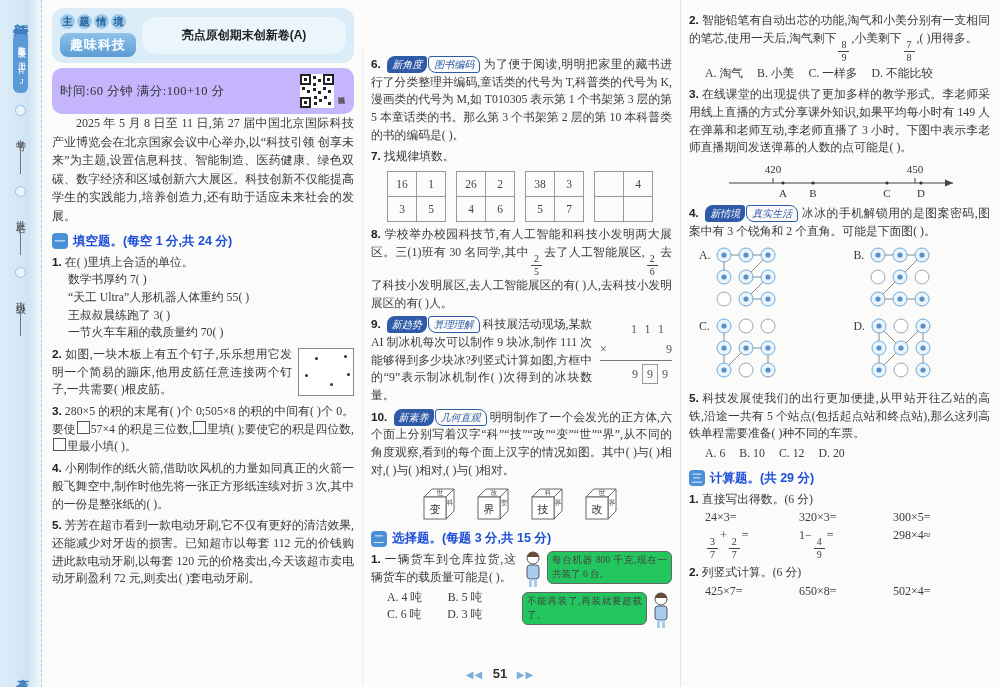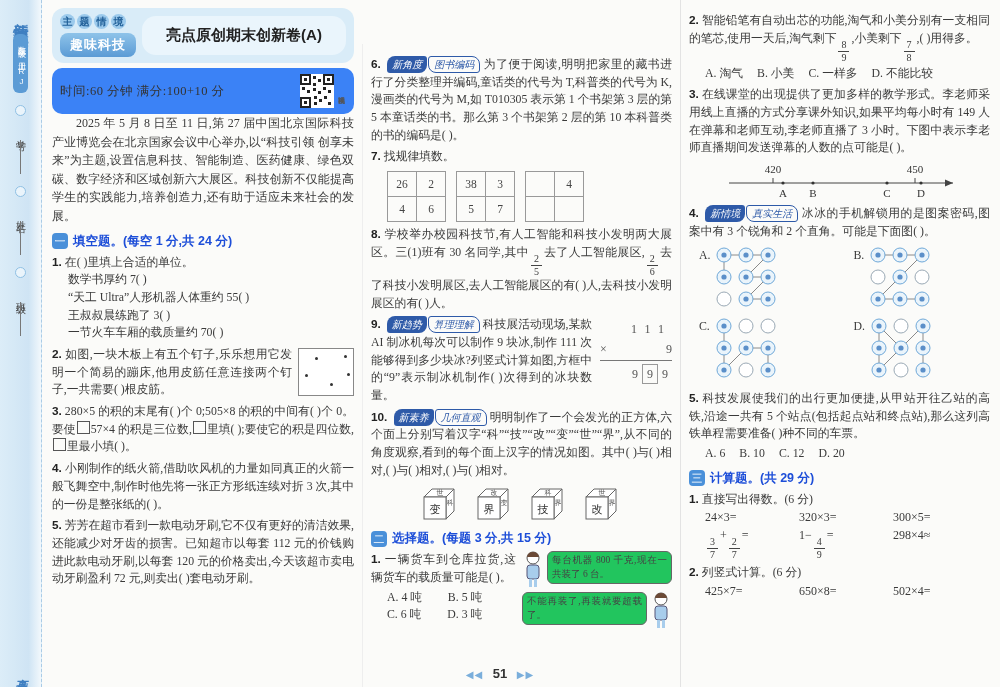--- a/index.html
+++ b/index.html
@@ -18,22 +18,22 @@
   .col{box-sizing:border-box;padding:8px 8px 0 8px;height:687px;overflow:hidden;}
   .col1{width:318px;}
   .col2{width:318px;border-left:1px solid #eee;margin-top:44px;}
   .col3{width:318px;border-left:1px solid #e3e3e3;}
   
   .hd-box{background:#d9ecf8;border-radius:12px;padding:6px 8px;display:flex;align-items:center;gap:6px;}
   .hd-left{display:flex;flex-direction:column;gap:4px;}
   .theme-row{display:flex;gap:2px;}
   .theme-ch{width:15px;height:15px;border-radius:50%;background:#9ccaec;color:#1e5d96;font-size:10px;line-height:15px;text-align:center;font-family:"Liberation Sans","DejaVu Sans",sans-serif;font-weight:bold;}
   .theme-pill{background:linear-gradient(180deg,#8ec3e9,#5b9bd5);color:#fff;border-radius:8px;font-size:13px;font-weight:bold;padding:3px 10px;font-family:"Liberation Sans","DejaVu Sans",sans-serif;letter-spacing:1px;}
-  .hd-title{flex:1;background:#eaf5fc;border-radius:14px;padding:10px 16px;text-align:center;font-size:15px;font-weight:bold;color:#222;font-family:"Liberation Sans","DejaVu Sans",sans-serif;}
-  .hd-meta{background:#3b82f6;border-radius:10px;margin-top:5px;padding:6px 8px;display:flex;align-items:center;justify-content:space-between;}
+  .hd-title{flex:1;background:#eaf5fc;border-radius:14px;padding:10px 16px;text-align:center;font-size:12px;font-weight:bold;color:#222;font-family:"Liberation Sans","DejaVu Sans",sans-serif;}
+  .hd-meta{background:#c4b5fd;border-radius:10px;margin-top:5px;padding:6px 8px;display:flex;align-items:center;justify-content:space-between;}
   .meta-text{font-size:12.5px;color:#333;letter-spacing:.5px;}
   .qr-wrap{display:flex;align-items:center;gap:2px;}
   .qr-cap{writing-mode:vertical-rl;text-orientation:upright;font-size:7px;color:#555;}
   
   .para{font-size:12px;line-height:1.55;text-align:justify;text-indent:2em;}
   .sec-head{display:flex;align-items:center;gap:5px;margin:7px 0 4px 0;}
   .sec-icon{width:16px;height:16px;background:#4a90d9;border-radius:4px;color:#fff;font-size:11px;line-height:16px;text-align:center;flex:none;font-family:"Liberation Sans","DejaVu Sans",sans-serif;}
   .sec-title{font-weight:bold;font-size:12.5px;color:#1d4ed8;font-family:"Liberation Sans","DejaVu Sans",sans-serif;}
   .q{font-size:11.8px;line-height:1.5;margin-top:4px;text-align:justify;position:relative;}
   .qno{font-weight:bold;font-family:"Liberation Sans","DejaVu Sans",sans-serif;color:#222;margin-right:3px;}
@@ -190,20 +190,32 @@
     <div class="col col2">
       <div class="q">
         <span class="qno">6.</span>
         <span class="badge-dark">新角度</span><span class="badge-light">图书编码</span>
         <span>为了便于阅读,明明把家里的藏书进行了分类整理并编码,童话类的代号为 T,科普类的代号为 K,漫画类的代号为 M,如 T010305 表示第 1 个书架第 3 层的第 5 本童话类的书。那么第 3 个书架第 2 层的第 10 本科普类的书的编码是(        )。</span>
       </div>
 
       <div class="q">
         <span class="qno">7.</span><span>找规律填数。</span>
         <div class="grids">
+          <table class="g22">
+              <tbody>
+                <tr>
+                  <td>16</td>
+                  <td>1</td>
+                </tr>
+                <tr>
+                  <td>3</td>
+                  <td>5</td>
+                </tr>
+              </tbody>
+            </table>
           <table class="g22">
               <tbody>
                 <tr>
                   <td>26</td>
                   <td>2</td>
                 </tr>
                 <tr>
                   <td>4</td>
                   <td>6</td>
                 </tr>

